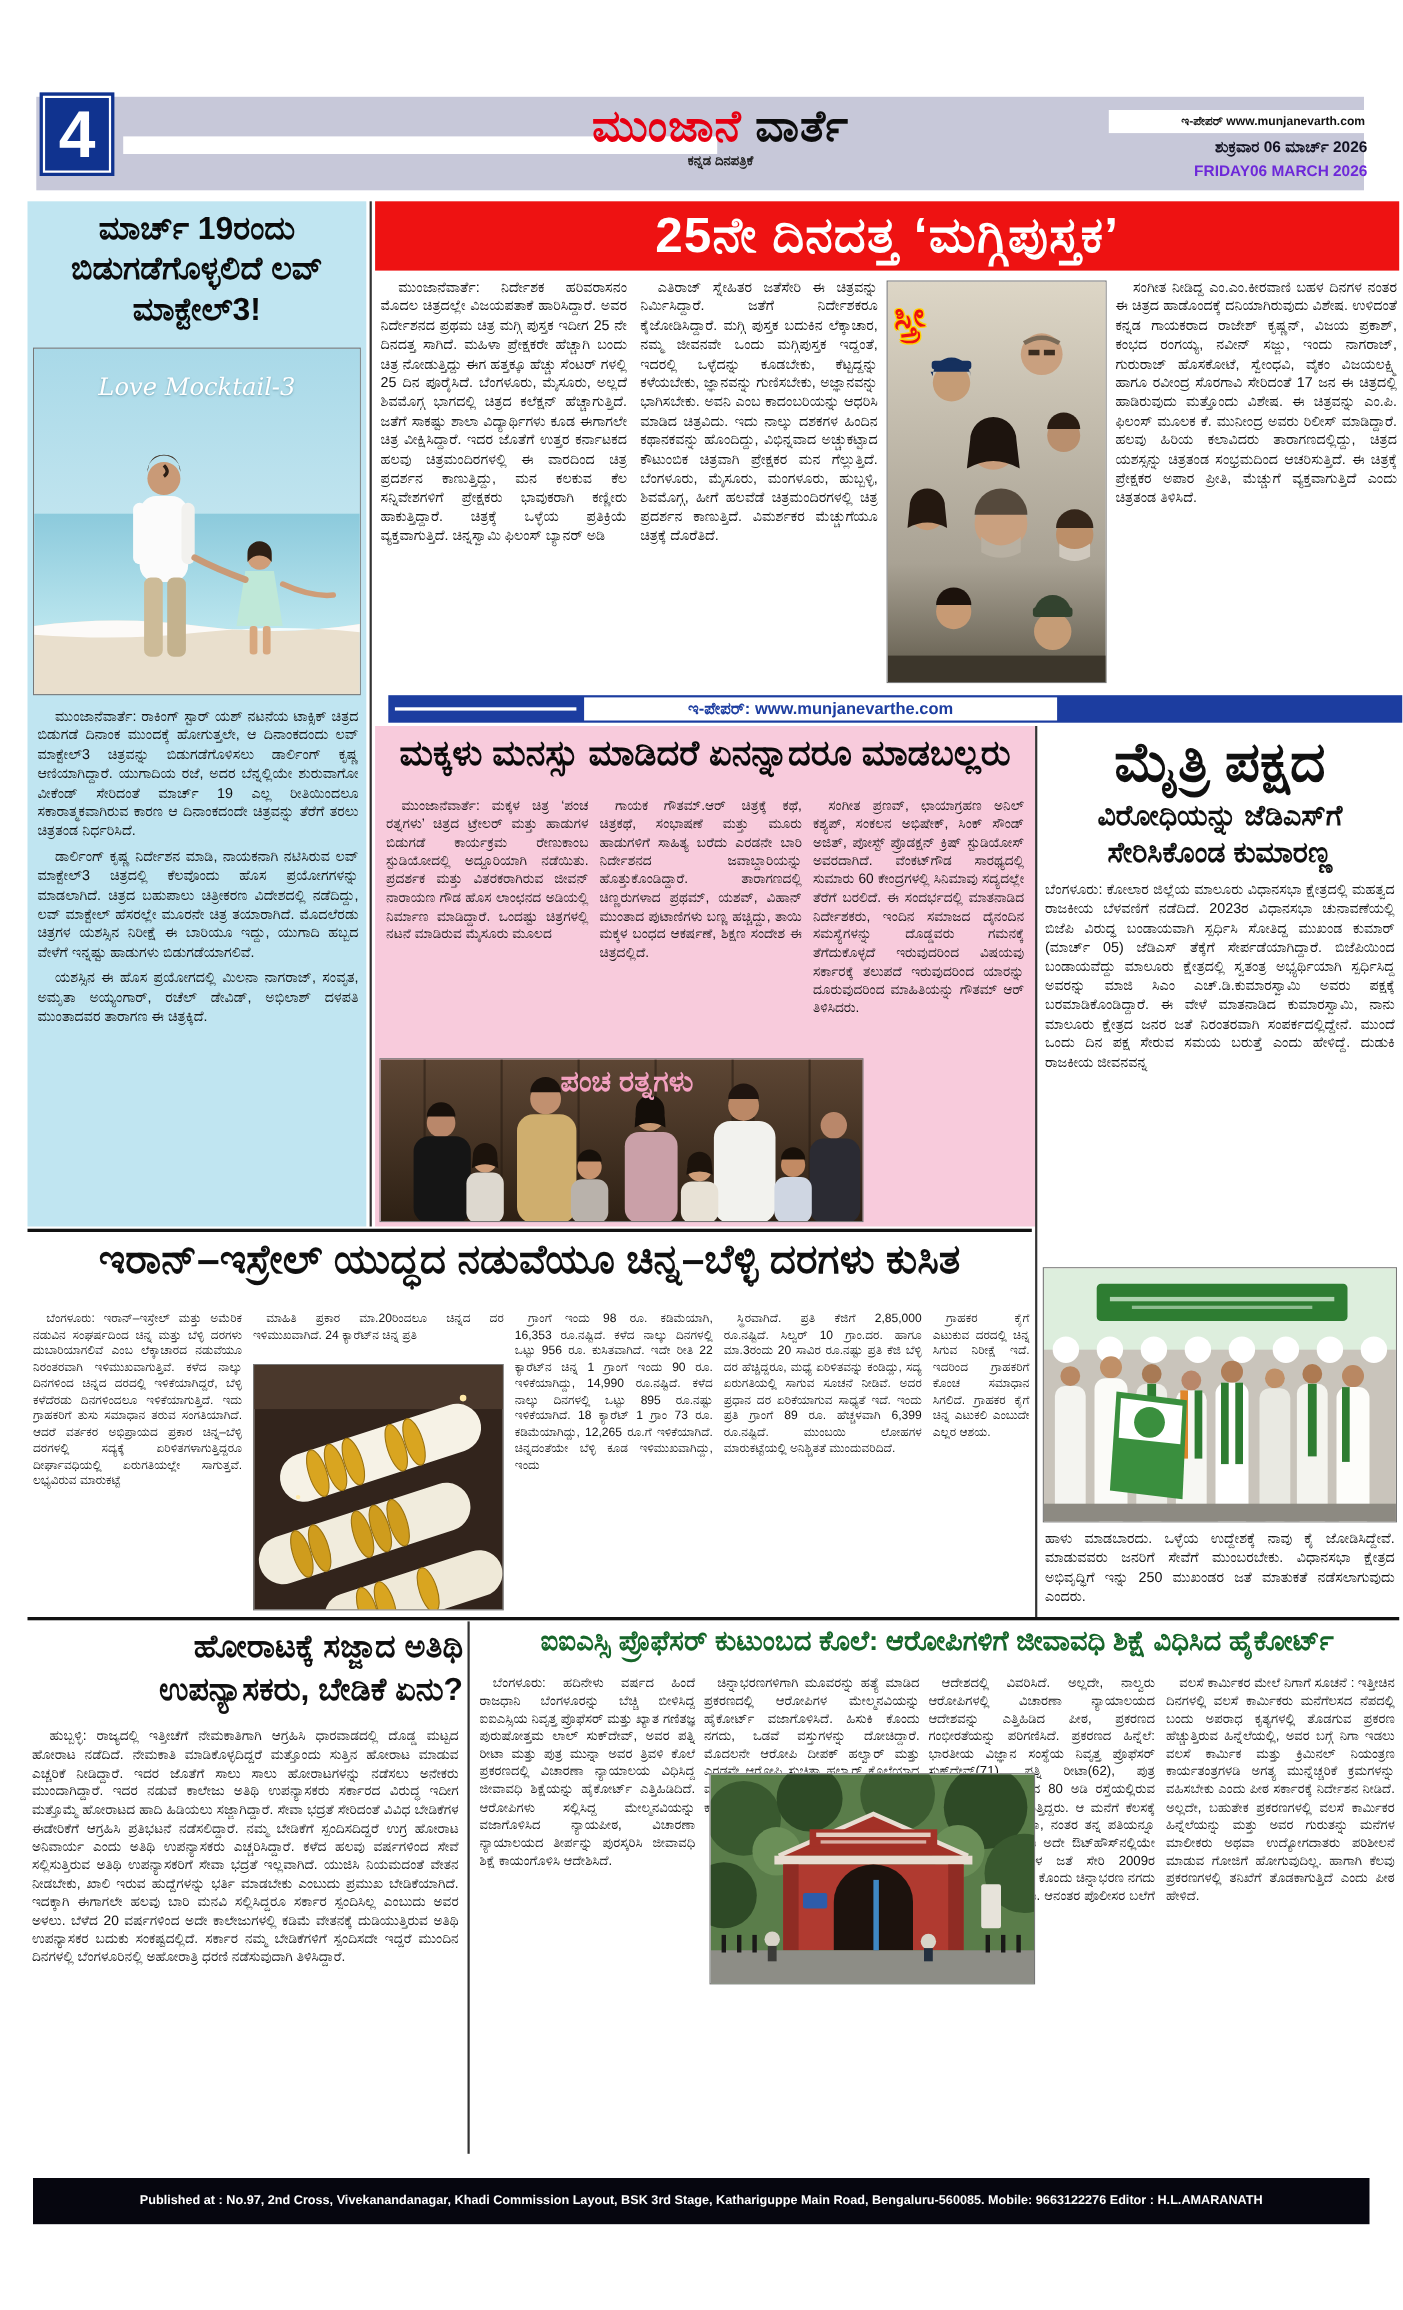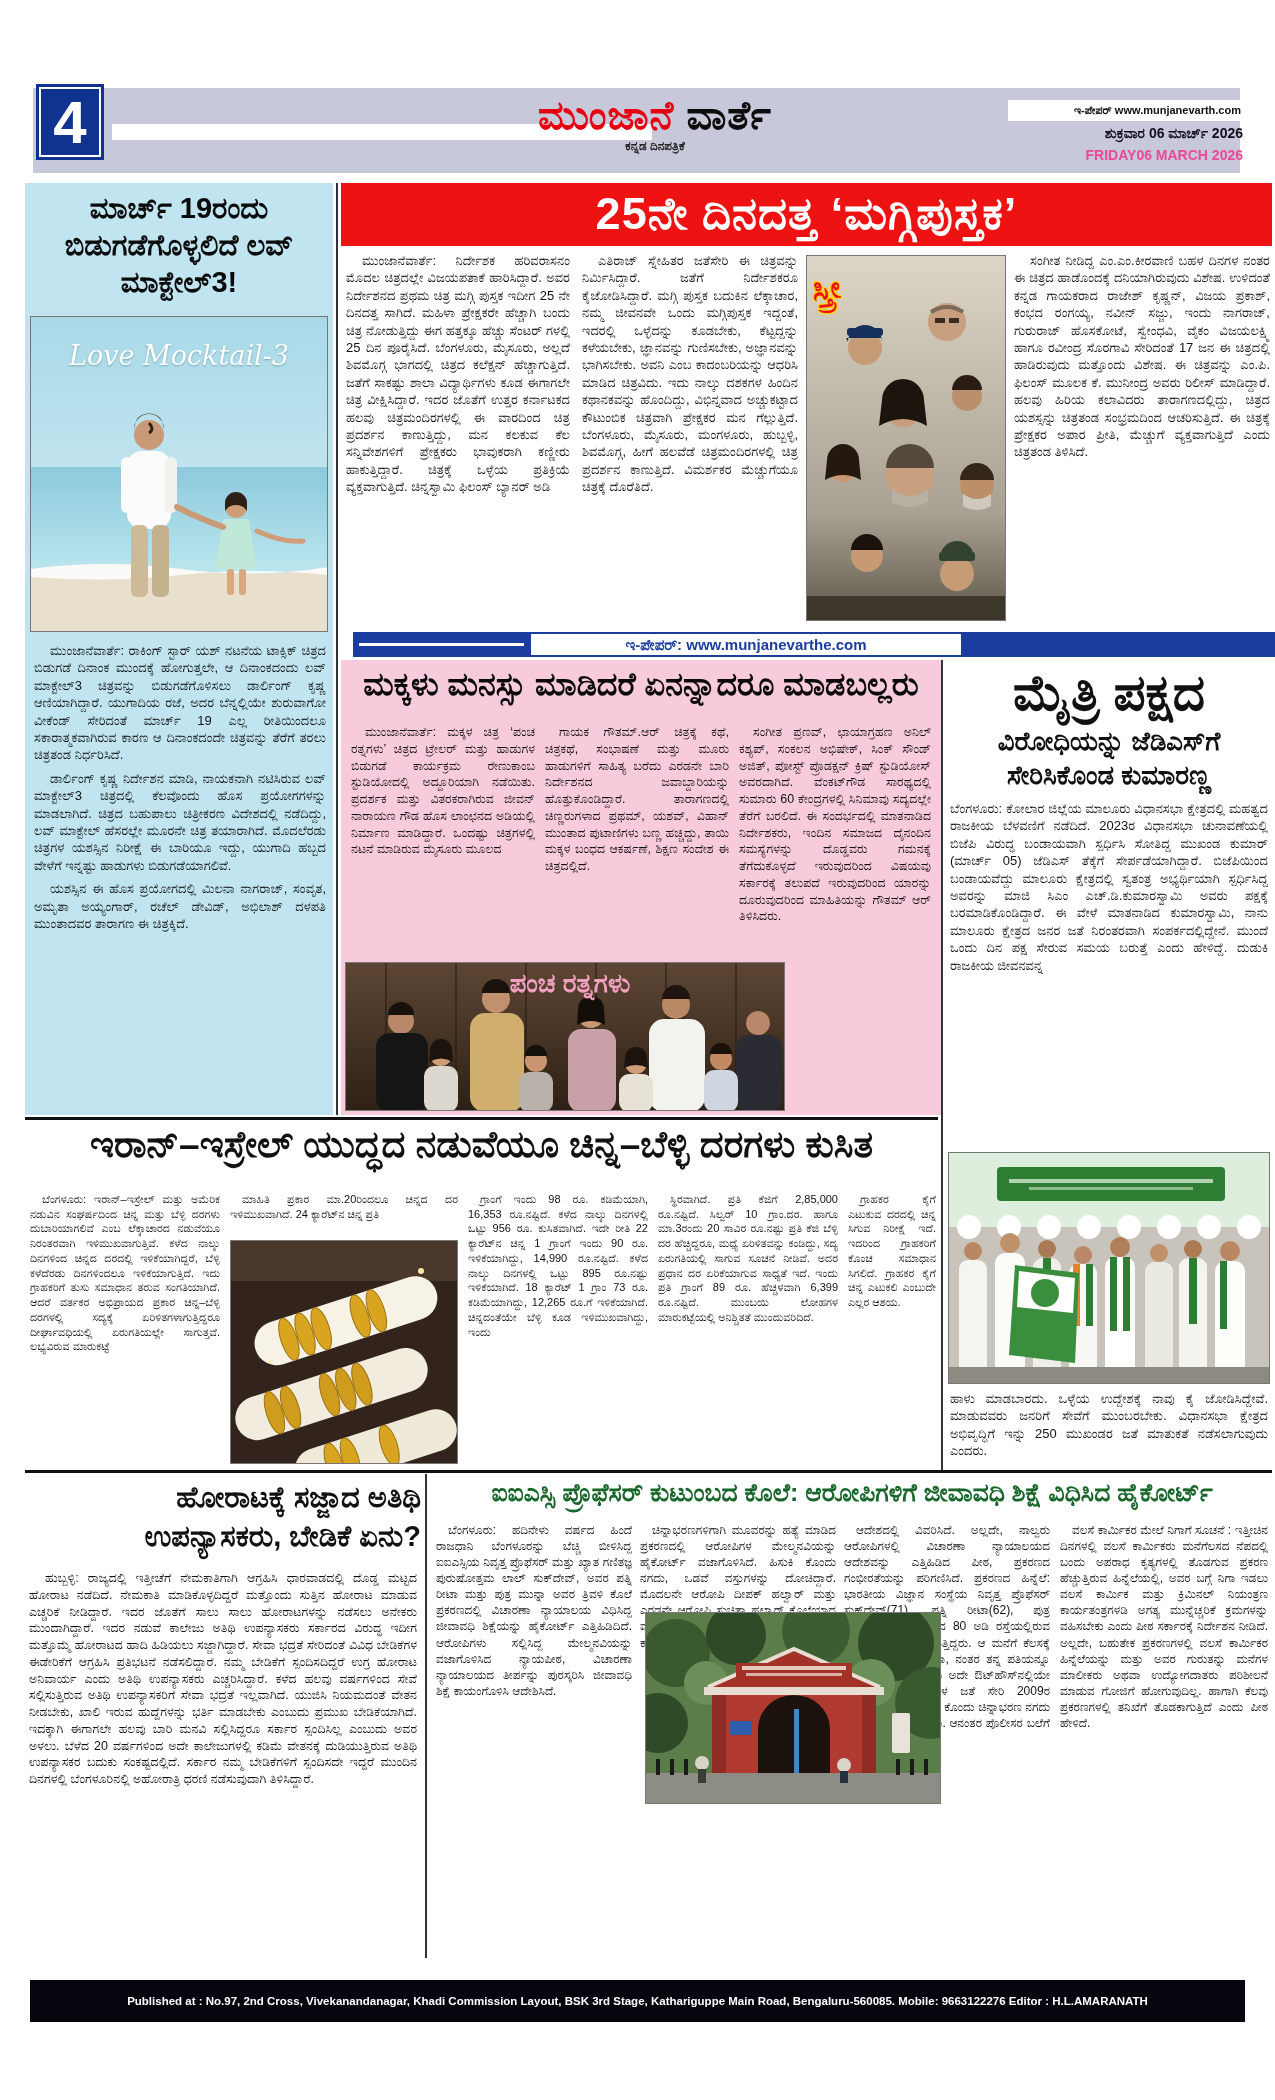--- a/index.html
+++ b/index.html
@@ -15,26 +15,26 @@
            box-shadow:inset 0 0 0 3px #10338f, inset 0 0 0 5px #ffffff;}
   .hdr-wstrip{left:112px;top:124px;width:540px;height:16px;background:#ffffff;}
   .masthead{left:420px;top:94px;width:470px;text-align:center;}
   .masthead .l1{font-size:40px;font-weight:bold;letter-spacing:1px;line-height:1.05;}
   .masthead .red{color:#e60012;}
   .masthead .blk{color:#0d0d0d;}
   .masthead .l2{font-size:12px;font-weight:bold;color:#222;margin-top:3px;}
   .ep-strip{left:1008px;top:100px;width:237px;height:21px;background:#ffffff;
             font-size:11px;font-weight:bold;color:#111;display:flex;align-items:center;justify-content:flex-end;padding-right:4px;box-sizing:border-box;}
   .date-kn{left:990px;top:125px;width:253px;text-align:right;font-size:14px;font-weight:bold;color:#101020;}
-  .date-en{left:990px;top:147px;width:253px;text-align:right;font-size:14px;font-weight:bold;color:#ec4899;}
+  .date-en{left:990px;top:147px;width:253px;text-align:right;font-size:14px;font-weight:bold;color:#6d28d9;}
   
   .lm-box{left:25px;top:183px;width:308px;height:932px;background:#c0e5f1;}
   .lm-hl{left:29px;top:190px;width:300px;text-align:center;font-size:29px;font-weight:bold;line-height:1.28;color:#0b0b0b;}
   .lm-photo{left:30px;top:316px;width:298px;height:316px;}
-  .lm-logo{left:38px;top:340px;width:282px;text-align:center;color:#ffffff;font-size:27px;
+  .lm-logo{left:38px;top:340px;width:282px;text-align:center;color:#ffffff;font-size:22px;
            font-style:italic;font-family:"DejaVu Serif", serif;text-shadow:0 1px 2px rgba(0,60,80,.35);}
   .lm-body{left:34px;top:642px;width:292px;height:466px;font-size:13px;}
   .lm-body p{margin:0 0 6px 0;text-indent:16px;}
   .vline{border-left:2px solid #333;width:0;}
   
   .banner{left:341px;top:183px;width:931px;height:63px;background:#ee1212;display:flex;align-items:center;justify-content:center;gap:14px;}
   .banner .w{color:#ffffff;font-size:45px;font-weight:bold;letter-spacing:1px;}
   .banner .y{color:#ffffff;font-size:45px;font-weight:bold;letter-spacing:1px;}
   .m-col{top:252px;height:376px;font-size:13px;}
   .m-col p{margin:0 0 6px 0;text-indent:16px;}

